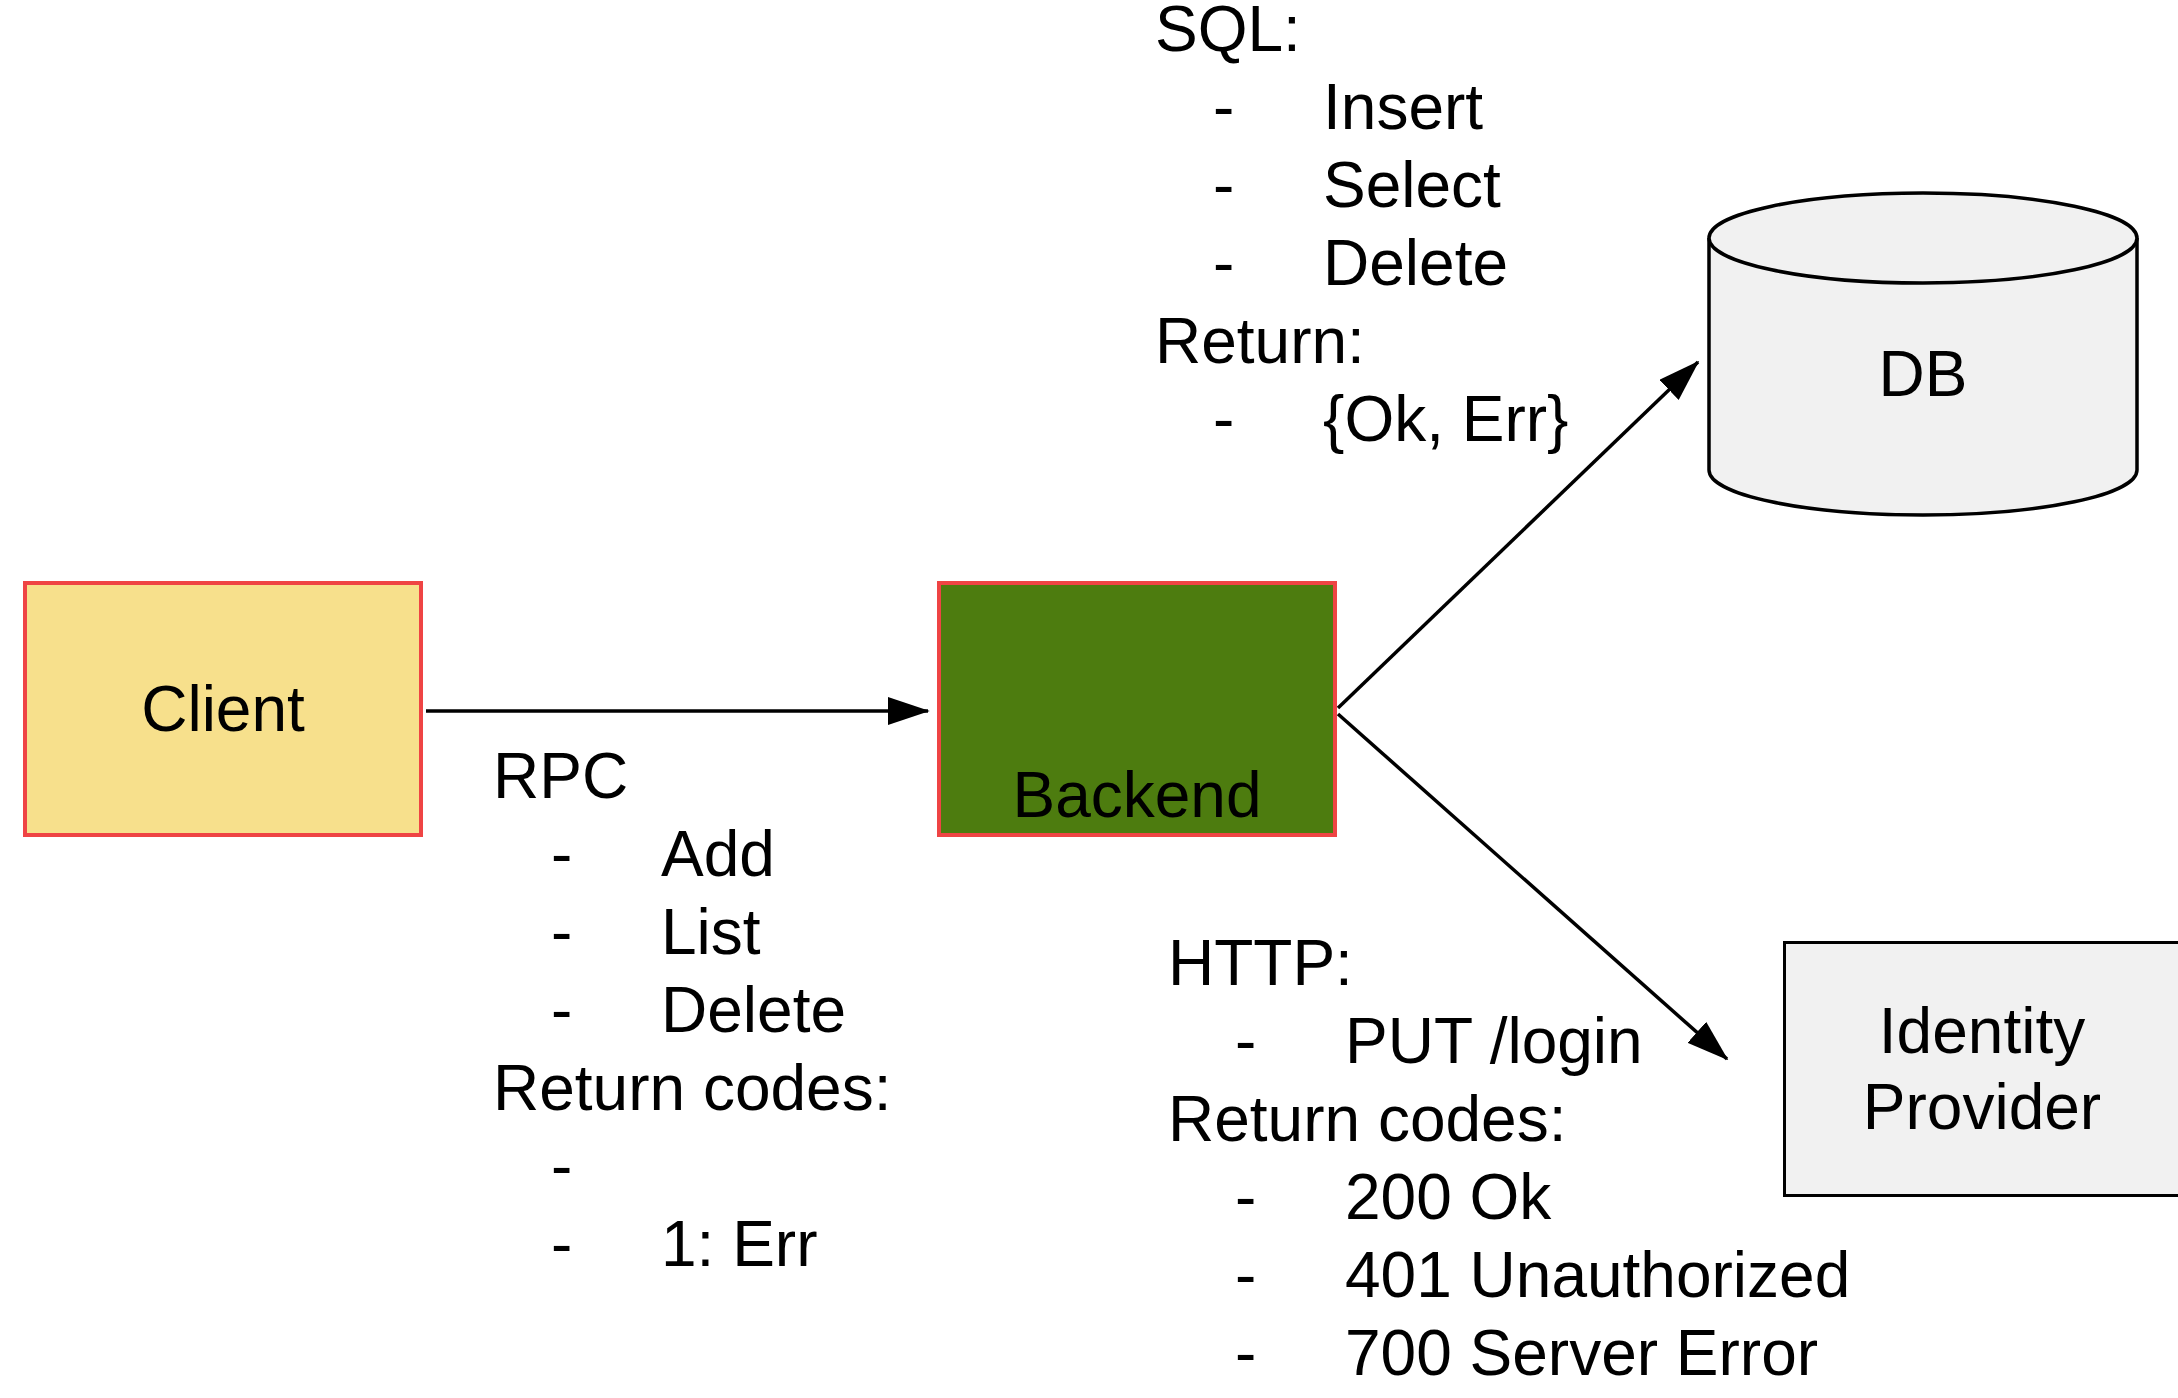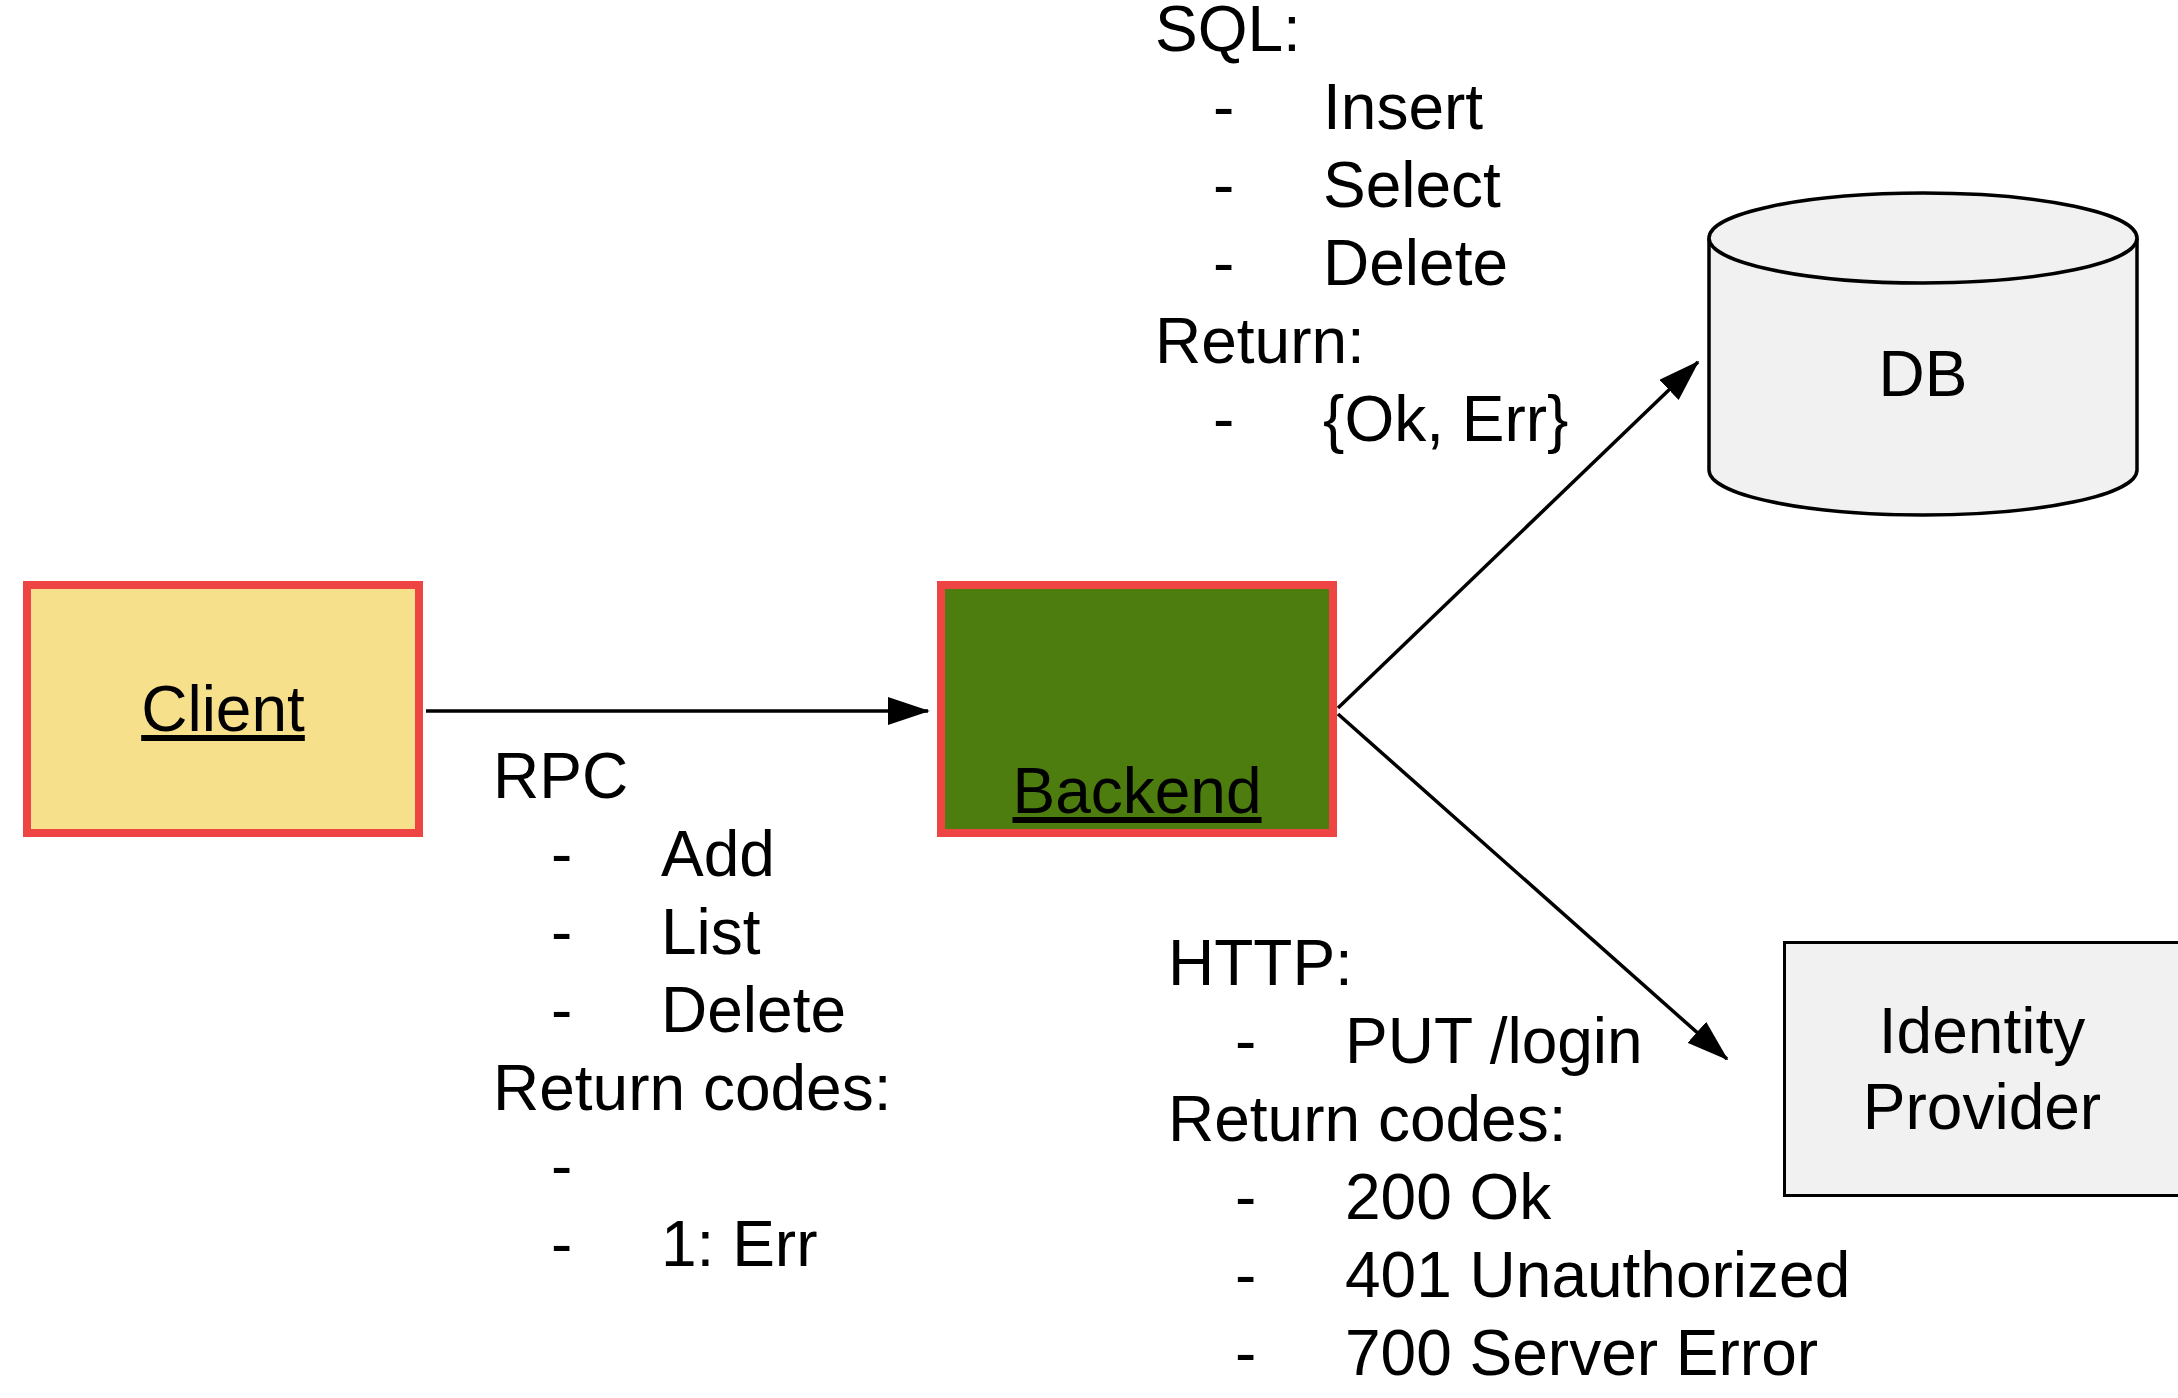--- a/index.html
+++ b/index.html
@@ -13,21 +13,21 @@
   }
   svg.layer{position:absolute;left:0;top:0;z-index:0;}
   .node{
     position:absolute;
     box-sizing:border-box;
     display:flex;align-items:center;justify-content:center;
     text-align:center;
     font-size:64px;line-height:76px;
     z-index:1;
   }
-  .node-yellow{border:8px solid #ef4444;text-decoration:underline;}
+  .node-yellow{border:4px solid #ef4444;}
   .node-gray{border:3px solid #000;}
   #node-client{left:23px;top:581px;width:400px;height:256px;}
   #node-backend{left:937px;top:581px;width:400px;height:256px;}
   #node-idp{left:1737px;top:941px;width:398px;height:256px;}
   #db-label{
     position:absolute;left:1709px;top:335px;width:428px;height:78px;
     display:flex;align-items:center;justify-content:center;
     font-size:64px;line-height:78px;z-index:1;
   }
   .ann{

